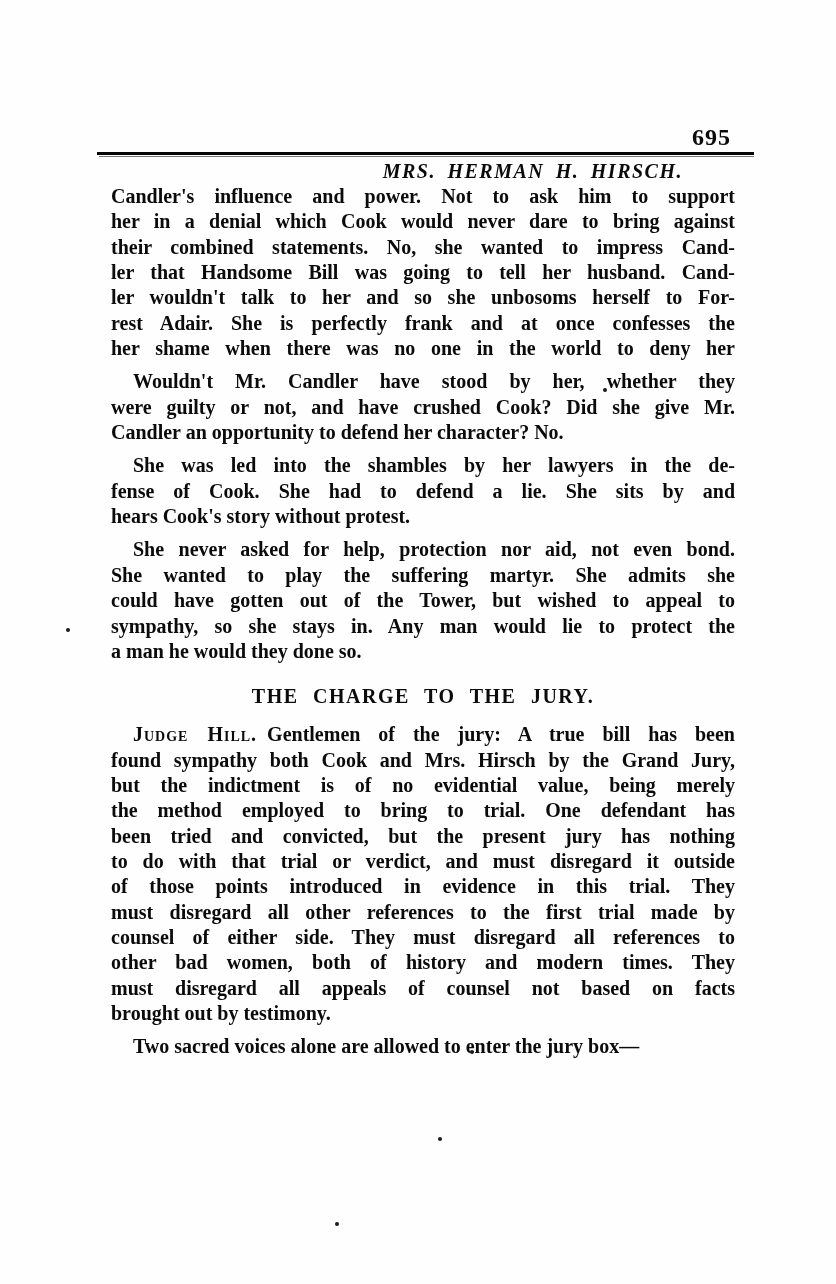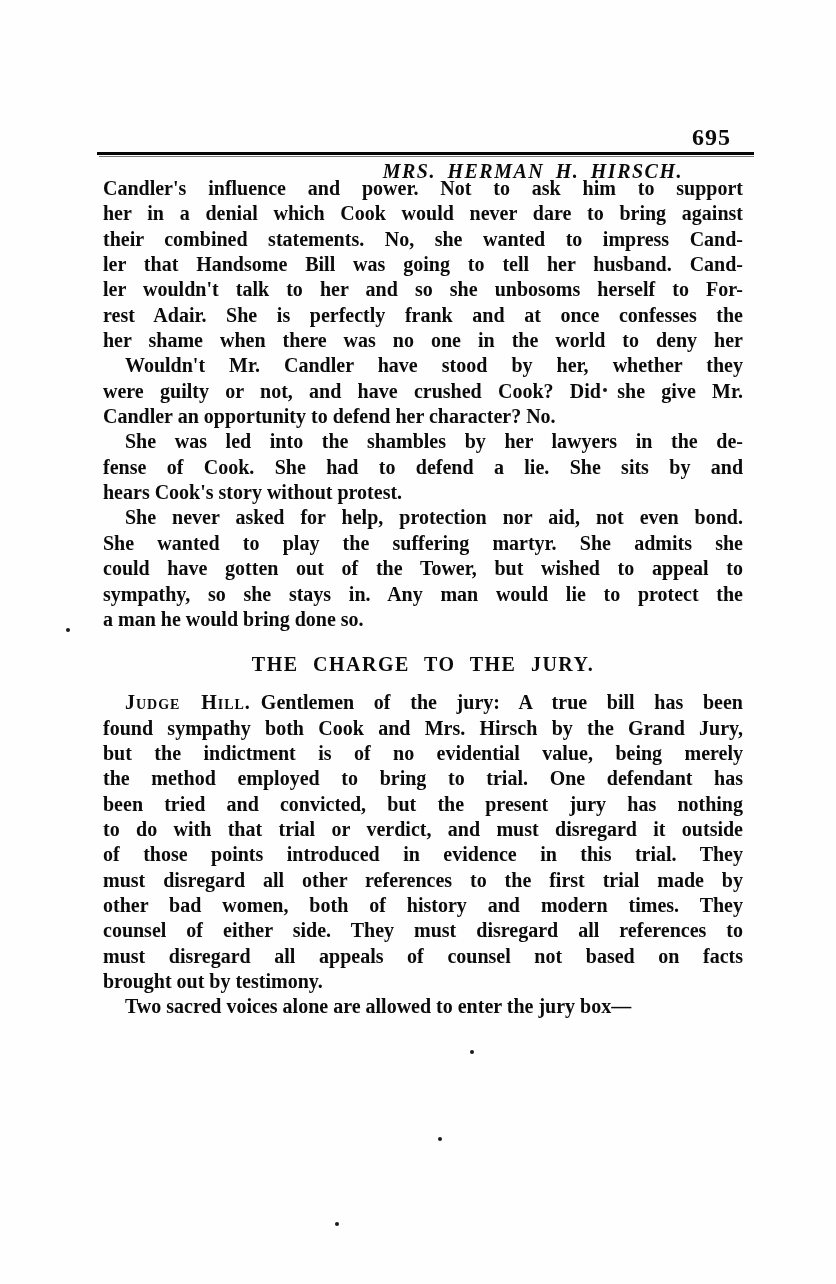--- a/index.html
+++ b/index.html
@@ -64,21 +64,21 @@
   }
   
   .text-block {
     position: absolute;
     top: 176px;
     left: 103px;
     width: 640px;
     font-size: 20px;
     font-weight: bold;
   }
-  .para { margin: 0; }
+  .para { margin: 8px; }
   .para .line {
     line-height: 25.35px;
     height: 25.35px;
     text-align: justify;
     text-align-last: justify;
     overflow: hidden;
   }
   .para .line.last {
     text-align-last: left;
   }
@@ -141,38 +141,38 @@
         <div class="para indent">
           <div class="line first">She was led into the shambles by her lawyers in the de-</div>
           <div class="line">fense of Cook. She had to defend a lie. She sits by and</div>
           <div class="line last">hears Cook's story without protest.</div>
         </div>
         <div class="para indent">
           <div class="line first">She never asked for help, protection nor aid, not even bond.</div>
           <div class="line">She wanted to play the suffering martyr. She admits she</div>
           <div class="line">could have gotten out of the Tower, but wished to appeal to</div>
           <div class="line">sympathy, so she stays in. Any man would lie to protect the</div>
-          <div class="line last">a man he would bring done so.</div>
+          <div class="line last">a man he would they done so.</div>
         </div>
       </div>
 
     <div class="section-heading">THE CHARGE TO THE JURY.</div>
 
     <div>
         <div class="para indent">
           <div class="line first"><span class="lead">Judge Hill.</span>Gentlemen of the jury: A true bill has been</div>
           <div class="line">found sympathy both Cook and Mrs. Hirsch by the Grand Jury,</div>
           <div class="line">but the indictment is of no evidential value, being merely</div>
           <div class="line">the method employed to bring to trial. One defendant has</div>
           <div class="line">been tried and convicted, but the present jury has nothing</div>
           <div class="line">to do with that trial or verdict, and must disregard it outside</div>
           <div class="line">of those points introduced in evidence in this trial. They</div>
           <div class="line">must disregard all other references to the first trial made by</div>
+          <div class="line">counsel of either side. They must disregard all references to</div>
           <div class="line">other bad women, both of history and modern times. They</div>
-          <div class="line">counsel of either side. They must disregard all references to</div>
           <div class="line">must disregard all appeals of counsel not based on facts</div>
           <div class="line last">brought out by testimony.</div>
         </div>
         <div class="para indent">
           <div class="line first last">Two sacred voices alone are allowed to enter the jury box—</div>
         </div>
       </div>
   </div>
 
   <div class="speck" style="left:603px; top:388px;"></div>

